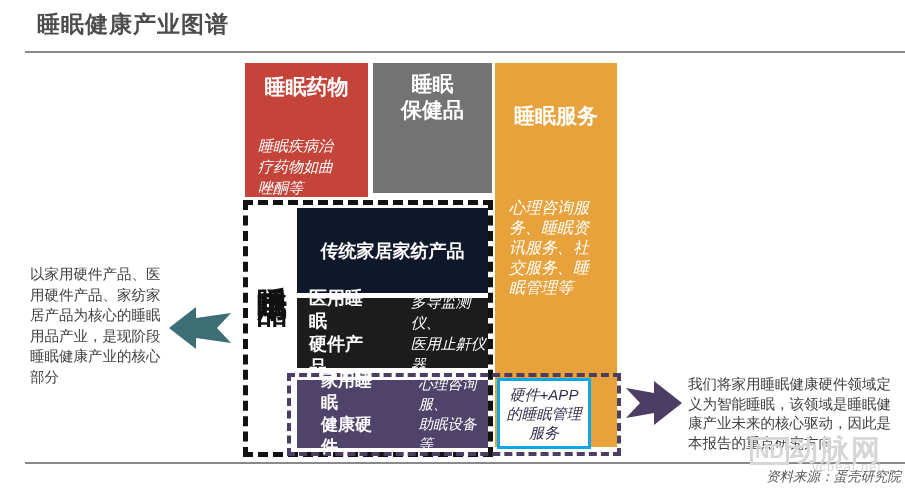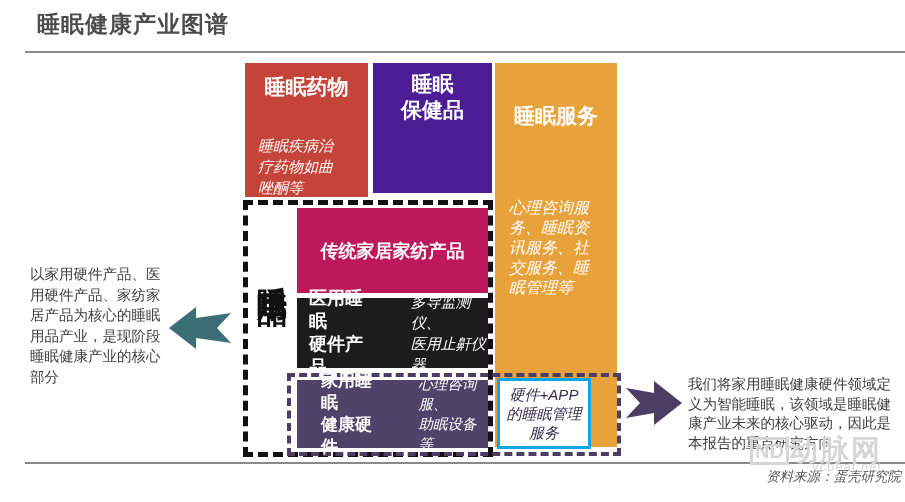--- a/index.html
+++ b/index.html
@@ -13,21 +13,21 @@
     font-size: 23px; font-weight: bold; color: #4c4c4c; letter-spacing: 1px;
   }
   .rule { position: absolute; left: 25px; width: 880px; height: 2px; background: #8a8a8a; }
   .rule-top { top: 51px; }
   .rule-bottom { top: 462px; height: 1.5px; }
 
   .block { position: absolute; color: #ffffff; }
   .pre { white-space: pre-line; }
 
   .blk-drugs { left: 245px; top: 63px; width: 123px; height: 134px; background: #c5443a; padding-left: 28px; }
-  .blk-supplements { left: 373px; top: 63px; width: 119px; height: 130px; background: #4c1d95; }
+  .blk-supplements { left: 373px; top: 63px; width: 119px; height: 130px; background: #737373; }
   .blk-services { left: 495px; top: 63px; width: 122px; height: 384px; background: #e8a23b; }
 
   .blk-title {
     position: absolute; left: 0; right: 0; text-align: center;
     font-weight: bold; font-size: 21px; line-height: 26px;
   }
   .blk-desc {
     position: absolute; font-style: italic; font-size: 15px; line-height: 21px;
   }
   .drugs-title { top: 11px; }
@@ -41,21 +41,21 @@
     position: absolute; left: 243px; top: 200px; width: 250px; height: 257px;
     border: 5px dashed #121212;
   }
   .vlabel {
     position: absolute; left: 251px; top: 262px; height: 152px;
     writing-mode: vertical-rl; text-orientation: upright;
     font-size: 30px; font-weight: bold; color: #111111; letter-spacing: 4px;
   }
 
   .blk-textile {
-    left: 297px; top: 208px; width: 191px; height: 85px; background: #be185d;
+    left: 297px; top: 208px; width: 191px; height: 85px; background: #0f172a;
     display: flex; align-items: center; justify-content: center;
     font-weight: bold; font-size: 18px;
   }
   .blk-medical {
     left: 297px; top: 298px; width: 191px; height: 70px; background: #1c1c1c;
     display: flex; align-items: center; padding-left: 12px; gap: 8px;
   }
   .blk-consumer {
     left: 297px; top: 380px; width: 191px; height: 68px; background: #4f4369;
     display: flex; align-items: center; padding-left: 24px; gap: 11px;

